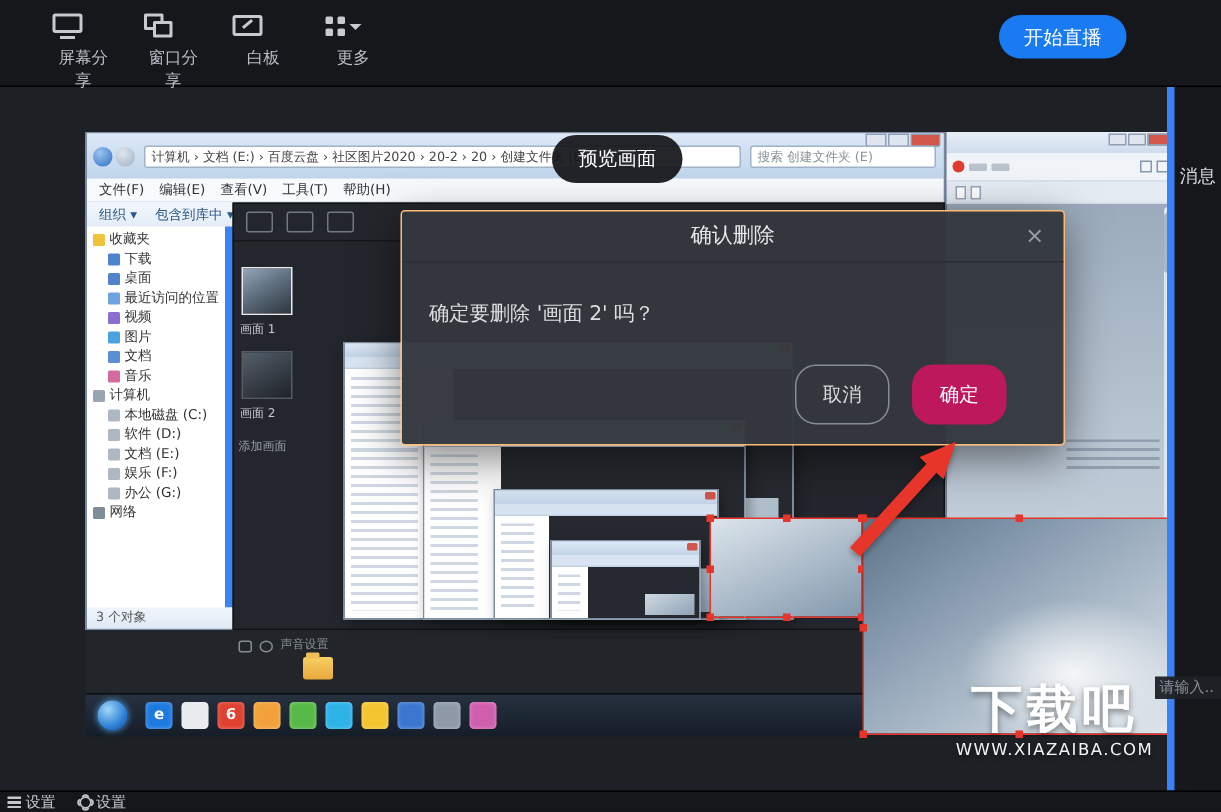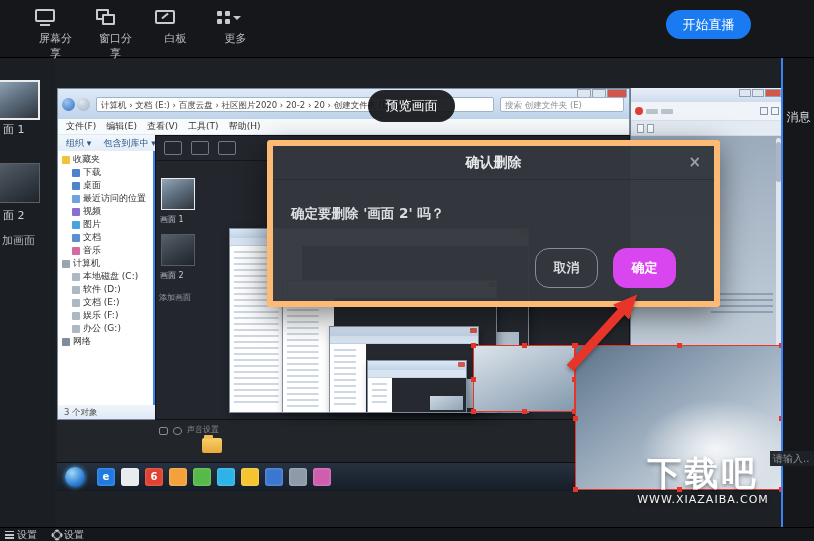--- a/index.html
+++ b/index.html
@@ -33,21 +33,21 @@
   .thumb{position:absolute;left:-6px;width:46px;height:40px;box-sizing:border-box;overflow:hidden;}
   .thumb1{top:23px;border:2px solid #ececec;}
   .thumb2{top:106px;border:1px solid #596068;}
   .mini-a{position:absolute;inset:0;background:linear-gradient(150deg,#93a6b8 0%,#5f7080 45%,#2e353d 100%);}
   .mini-b{position:absolute;inset:0;background:linear-gradient(150deg,#55606c 0%,#333a42 60%,#20242a 100%);}
   .scene-label{position:absolute;left:3px;font-size:11px;color:#cfd3d8;}
   .sl1{top:65px;} .sl2{top:151px;}
   .add-scene{position:absolute;left:2px;top:176px;font-size:11px;color:#aeb4bb;cursor:pointer;}
 
   
-  .right-strip{position:absolute;right:0;top:57px;width:31px;bottom:13px;background:#15171b;border-left:2px solid #3b82f6;z-index:15;}
+  .right-strip{position:absolute;right:0;top:57px;width:31px;bottom:13px;background:#15171b;border-left:5px solid #3b82f6;z-index:15;}
   .msg-label{margin-top:52px;text-align:center;font-size:12px;color:#d9dce0;cursor:pointer;}
   .chat-input{position:absolute;left:770px;top:451px;width:44px;height:15px;background:rgba(30,33,38,.95);
               color:#8b9098;font-size:10px;line-height:15px;padding-left:3px;z-index:16;cursor:text;}
 
   
   .bottombar{position:absolute;left:0;bottom:0;width:814px;height:13px;background:#15171b;border-top:1px solid #000;
              display:flex;align-items:center;gap:16px;padding-left:5px;z-index:20;font-size:10px;color:#c3c7cc;}
   .bb-item{display:flex;align-items:center;gap:3px;cursor:pointer;}
   .bb-ic{display:inline-block;}
   .sliders{width:9px;height:8px;background:repeating-linear-gradient(180deg,#c3c7cc 0 1.5px,transparent 1.5px 3.2px);}
@@ -72,21 +72,21 @@
   .x-crumb{position:absolute;left:38px;top:8px;width:398px;height:15px;background:#fff;border:1px solid #9fb2c8;border-radius:2px;
            font-size:8.5px;color:#444;line-height:14px;padding:0 4px;white-space:nowrap;overflow:hidden;box-sizing:border-box;}
   .x-search{position:absolute;left:442px;top:8px;width:124px;height:15px;background:#fff;border:1px solid #9fb2c8;border-radius:2px;
             font-size:8.5px;color:#8a929c;line-height:14px;padding:0 4px;white-space:nowrap;overflow:hidden;box-sizing:border-box;}
   .x-menu{height:15px;background:#f8fbfe;border-bottom:1px solid #e0e8f2;display:flex;gap:10px;align-items:center;
           padding:0 8px;font-size:9px;color:#333;}
   .x-tools{height:17px;background:linear-gradient(#f2f7fc,#e2ecf7);border-bottom:1px solid #cdd9ea;display:flex;gap:12px;
            align-items:center;padding:0 8px;font-size:9px;color:#2a5784;}
   .xt-right{margin-left:auto;display:flex;gap:4px;}
   .xt-right i{width:10px;height:8px;border:1px solid #7c8ea6;border-radius:1px;}
-  .x-tree{position:absolute;left:0;top:62px;bottom:14px;width:99px;background:#fff;border-right:4px solid #3b82f6;
+  .x-tree{position:absolute;left:0;top:62px;bottom:14px;width:99px;background:#fff;border-right:7px solid #3b82f6;
           overflow:hidden;padding-top:2px;box-sizing:border-box;}
   .titem{display:flex;align-items:center;height:13px;font-size:9px;color:#333;white-space:nowrap;}
   .titem.lv0{padding-left:4px;} .titem.lv1{padding-left:14px;}
   .tico{width:8px;height:8px;border-radius:1px;margin-right:3px;flex:none;}
   .x-status{position:absolute;left:0;bottom:0;width:100%;height:14px;background:linear-gradient(#f0f5fb,#dfe9f4);
             font-size:8.5px;color:#555;line-height:14px;padding-left:6px;box-sizing:border-box;}
 
   
   .inner-app{position:absolute;left:98px;top:47px;width:475px;height:285px;background:#23262c;border:1px solid #101215;z-index:3;box-sizing:border-box;}
   .ia-top{height:24px;border-bottom:1px solid #15171a;display:flex;gap:9px;align-items:center;padding:0 8px;}
@@ -154,29 +154,29 @@
   .big-cloud{left:518px;top:257px;width:207px;height:145px;
              background:radial-gradient(120px 80px at 68% 72%,rgba(255,255,255,.85),rgba(255,255,255,0) 62%),
                         linear-gradient(145deg,#5f7488 0%,#8fa2b5 38%,#b9c6d2 70%,#dfe6ec 100%);}
   .hd{position:absolute;width:5px;height:5px;background:#e8352a;}
   .h1{left:-3px;top:-3px;} .h2{left:50%;margin-left:-2px;top:-3px;} .h3{right:-3px;top:-3px;}
   .h4{left:-3px;top:50%;margin-top:-2px;} .h5{right:-3px;top:50%;margin-top:-2px;}
   .h6{left:-3px;bottom:-3px;} .h7{left:50%;margin-left:-2px;bottom:-3px;} .h8{right:-3px;bottom:-3px;}
 
   
   .dialog{position:absolute;left:267px;top:140px;width:441px;height:155px;background:rgba(52,56,62,.97);
-          border:6px solid #fdba74;border-radius:3px;box-shadow:0 8px 30px rgba(0,0,0,.5);z-index:10;font-weight:bold;}
+          border:1px solid #fdba74;border-radius:3px;box-shadow:0 8px 30px rgba(0,0,0,.5);z-index:10;}
   .d-head{position:relative;height:33px;border-bottom:1px solid #2b2f35;}
   .d-title{text-align:center;line-height:33px;font-size:14px;color:#e6e8ea;}
   .d-close{position:absolute;right:13px;top:7px;font-size:15px;color:#9aa0a6;cursor:pointer;line-height:18px;}
   .d-body{padding:25px 18px 0;font-size:13.5px;color:#dcdfe2;}
   .d-foot{position:absolute;right:38px;bottom:13px;display:flex;gap:15px;}
   .btn{width:63px;height:40px;border-radius:14px;font-size:13px;display:flex;align-items:center;justify-content:center;cursor:pointer;box-sizing:border-box;}
   .btn-cancel{border:1px solid #878d95;color:#d7dade;background:transparent;}
-  .btn-ok{background:#d946ef;color:#fff;}
+  .btn-ok{background:#be185d;color:#fff;}
 
   
   .arrow{position:absolute;left:540px;top:278px;z-index:12;filter:drop-shadow(0 2px 2px rgba(0,0,0,.35));}
   .watermark{position:absolute;left:618px;top:453px;width:170px;text-align:center;z-index:13;color:#fff;
              text-shadow:0 2px 4px rgba(0,0,0,.45);}
   .wm-name{font-size:34px;font-weight:bold;letter-spacing:3px;line-height:40px;}
   .wm-url{font-size:11px;letter-spacing:1px;text-transform:uppercase;opacity:.95;}
 </style>
 </head>
 <body>
@@ -479,31 +479,20 @@
 
         <div class="tool">
           <div class="ic more"></div>
           <div class="tool-label">更多</div>
         </div>
 
       </div>
     <div class="start-live">开始直播</div>
   </div>
 
-  <div class="scene-panel">
-    <div class="thumb thumb1">
-        <div class="mini-a"></div>
-      </div>
-    <div class="scene-label sl1">面 1</div>
-    <div class="thumb thumb2">
-        <div class="mini-b"></div>
-      </div>
-    <div class="scene-label sl2">面 2</div>
-    <div class="add-scene">加画面</div>
-  </div>
 
   <div class="right-strip">
     <div class="msg-label">消息</div>
   </div>
   <div class="chat-input">请输入..</div>
 
   <div class="bottombar">
     <div class="bb-item">
       <span class="bb-ic sliders"></span>
       <span>设置</span>

